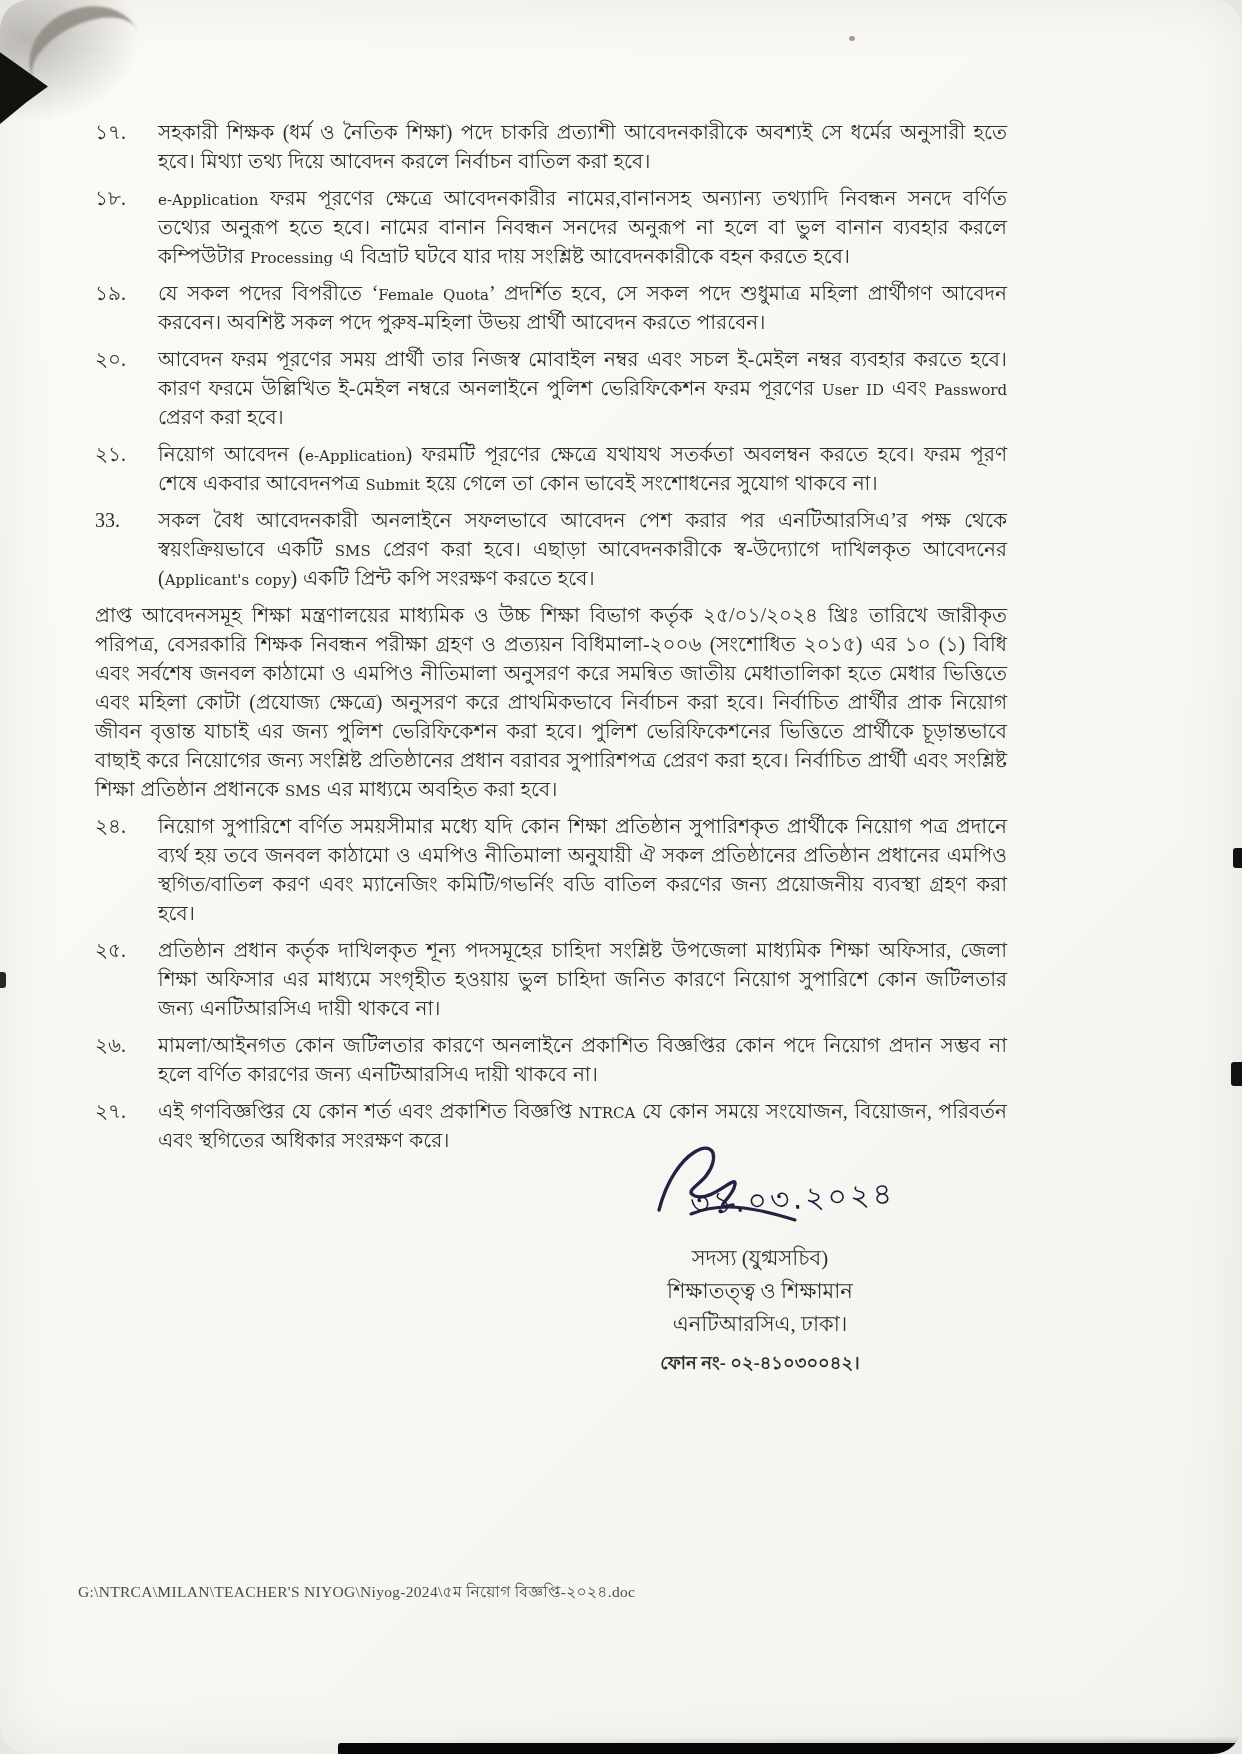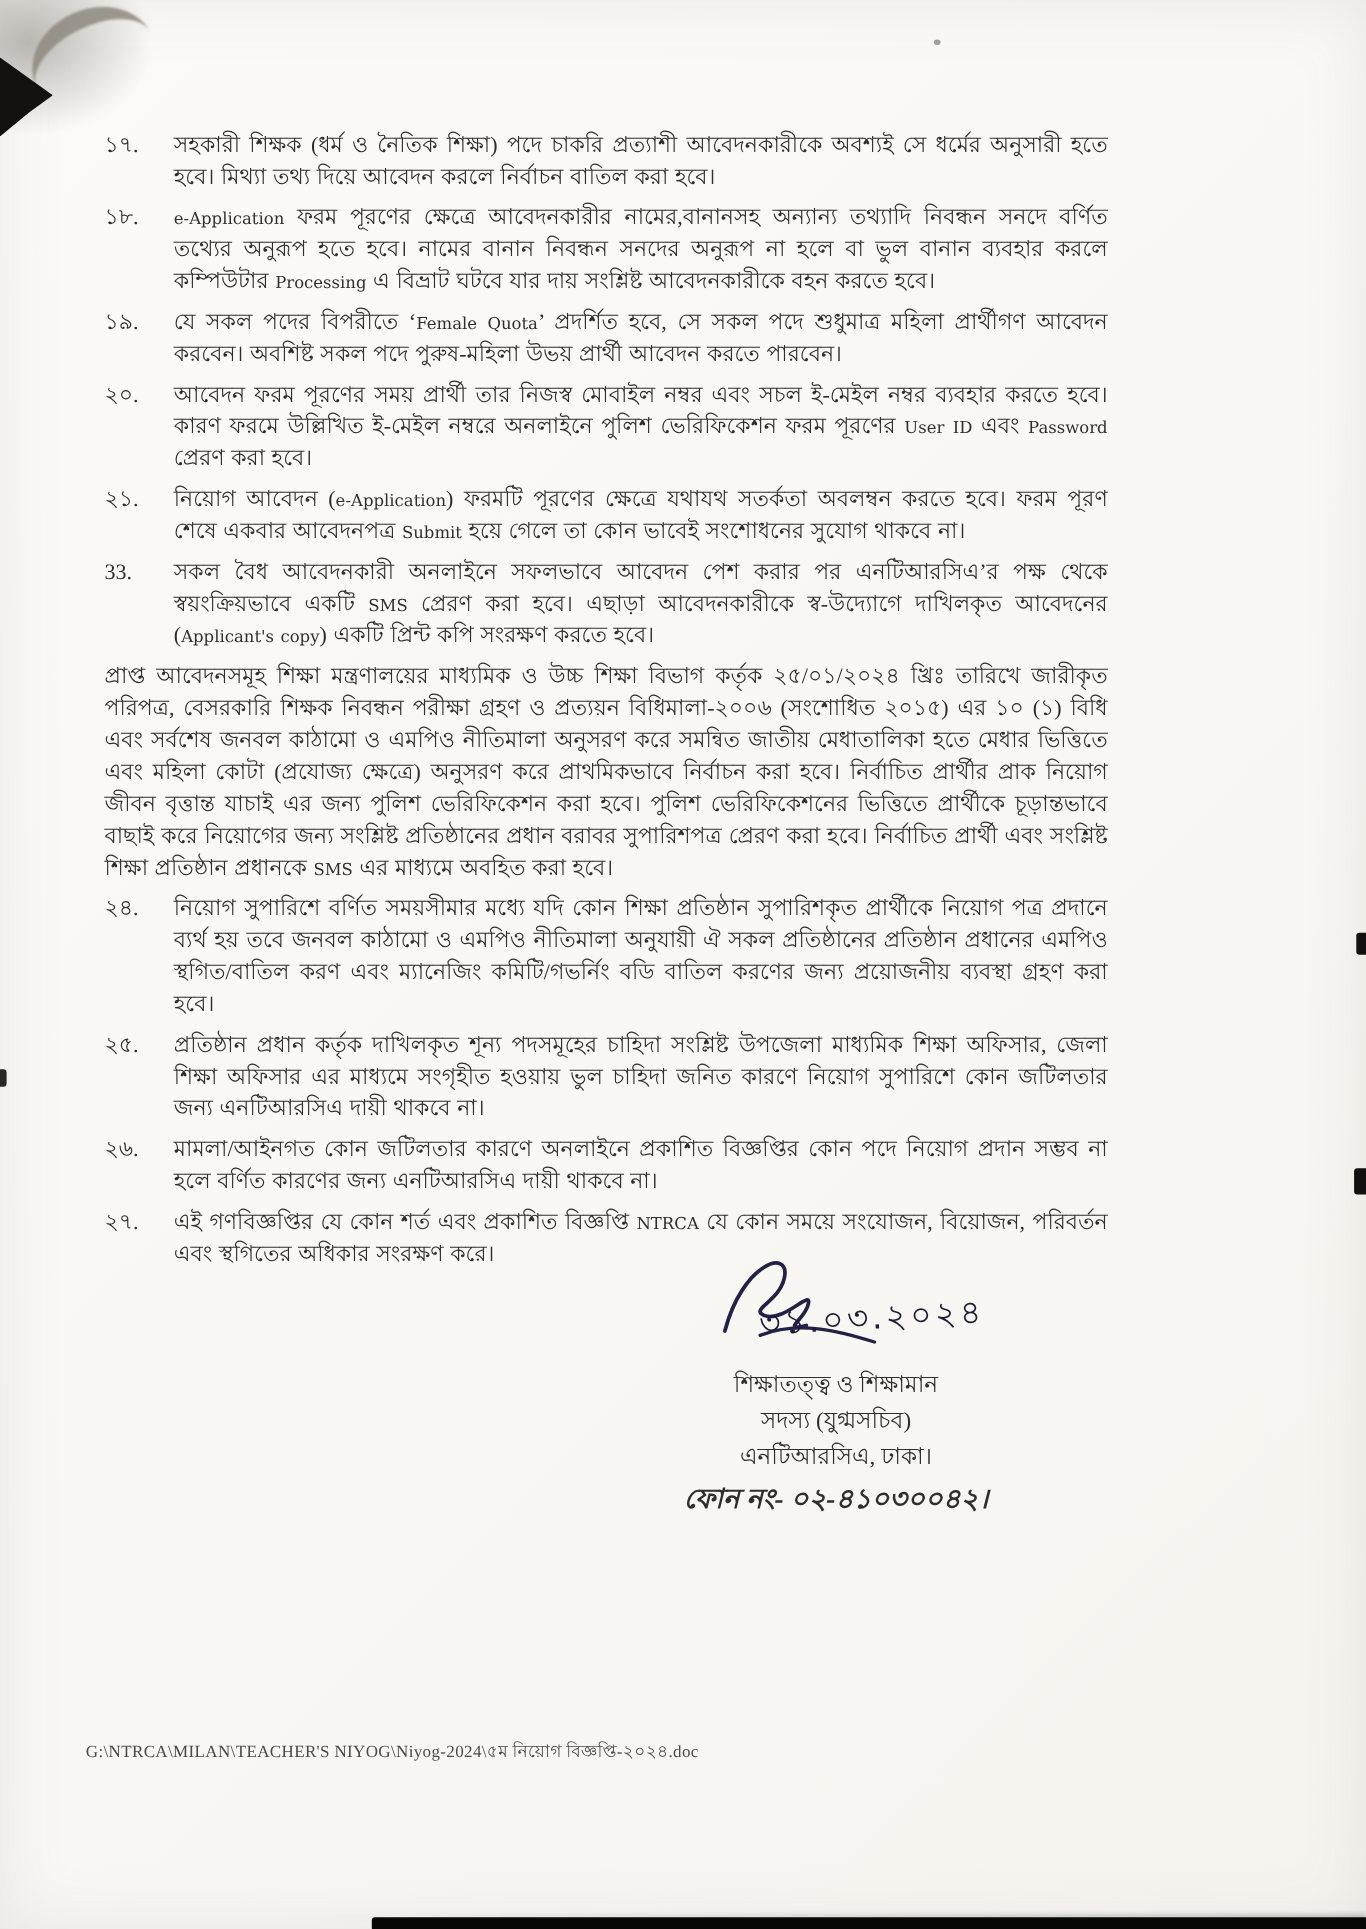--- a/index.html
+++ b/index.html
@@ -5,20 +5,21 @@
   html,body{margin:0;padding:0;background:#e8e6e2;}
   .page{
     position:relative;
     width:1242px;height:1754px;
     margin:0 auto;
     background:linear-gradient(135deg,#fbfaf7 0%,#f8f7f3 55%,#f4f3ee 100%);
     overflow:hidden;
     font-family:"Liberation Serif","DejaVu Sans",serif;
     color:#2f2e2b;
     box-shadow:inset 0 0 60px rgba(120,115,105,.12);
+    border-radius:29px;
   }
   .content{
     position:absolute;left:95px;top:118px;width:912px;
   }
   .item{display:flex;margin-bottom:8px;}
   .num{
     flex:0 0 63px;width:63px;
     font-size:20px;line-height:29px;
   }
   .txt{
@@ -39,21 +40,21 @@
   .sig-mark{
     position:absolute;left:105px;top:0;width:160px;height:100px;
   }
   .sig-date{
     position:absolute;left:150px;top:52px;
     font-family:"DejaVu Sans",sans-serif;
     font-size:30px;letter-spacing:3px;color:#1d1c38;
     transform:rotate(-3deg);white-space:nowrap;
   }
   .sig-line{white-space:nowrap;}
-  .sig-phone{font-weight:bold;font-size:25px;margin-top:6px;font-style:italic;}
+  .sig-phone{font-weight:bold;font-size:18px;margin-top:6px;}
   
   .footer{
     position:absolute;left:78px;top:1580px;
     font-size:15.5px;color:#4a4a46;letter-spacing:.3px;
   }
   
   .artifact{position:absolute;pointer-events:none;}
   .corner-swoosh{
     left:28px;top:8px;width:115px;height:78px;
     border-top:16px solid #8f8a80;
@@ -154,21 +155,21 @@
       <div class="txt">এই গণবিজ্ঞপ্তির যে কোন শর্ত এবং প্রকাশিত বিজ্ঞপ্তি <span class="latin">NTRCA</span> যে কোন সময়ে সংযোজন, বিয়োজন, পরিবর্তন এবং স্থগিতের অধিকার সংরক্ষণ করে।</div>
     </div>
   </div>
 
   <div class="sig-block">
     <svg class="sig-mark" viewBox="0 0 160 100">
       <path d="M 14 80 C 30 18, 74 4, 68 32 C 63 54, 36 60, 50 66 C 68 73, 96 38, 89 58 C 84 71, 66 80, 88 75" fill="none" stroke="#232246" stroke-width="3.4" stroke-linecap="round"></path>
       <path d="M 46 84 C 80 70, 118 80, 150 90" fill="none" stroke="#232246" stroke-width="3" stroke-linecap="round"></path>
     </svg>
     <div class="sig-date">৩১.০৩.২০২৪</div>
+    <div class="sig-line">সদস্য (যুগ্মসচিব)</div>
     <div class="sig-line">শিক্ষাতত্ত্ব ও শিক্ষামান</div>
-    <div class="sig-line">সদস্য (যুগ্মসচিব)</div>
     <div class="sig-line">এনটিআরসিএ, ঢাকা।</div>
     <div class="sig-line sig-phone">ফোন নং- ০২-৪১০৩০০৪২।</div>
   </div>
 
   <div class="footer">G:\NTRCA\MILAN\TEACHER'S NIYOG\Niyog-2024\৫ম নিয়োগ বিজ্ঞপ্তি-২০২৪.doc</div>
 
 </div>
 
 </body></html>

